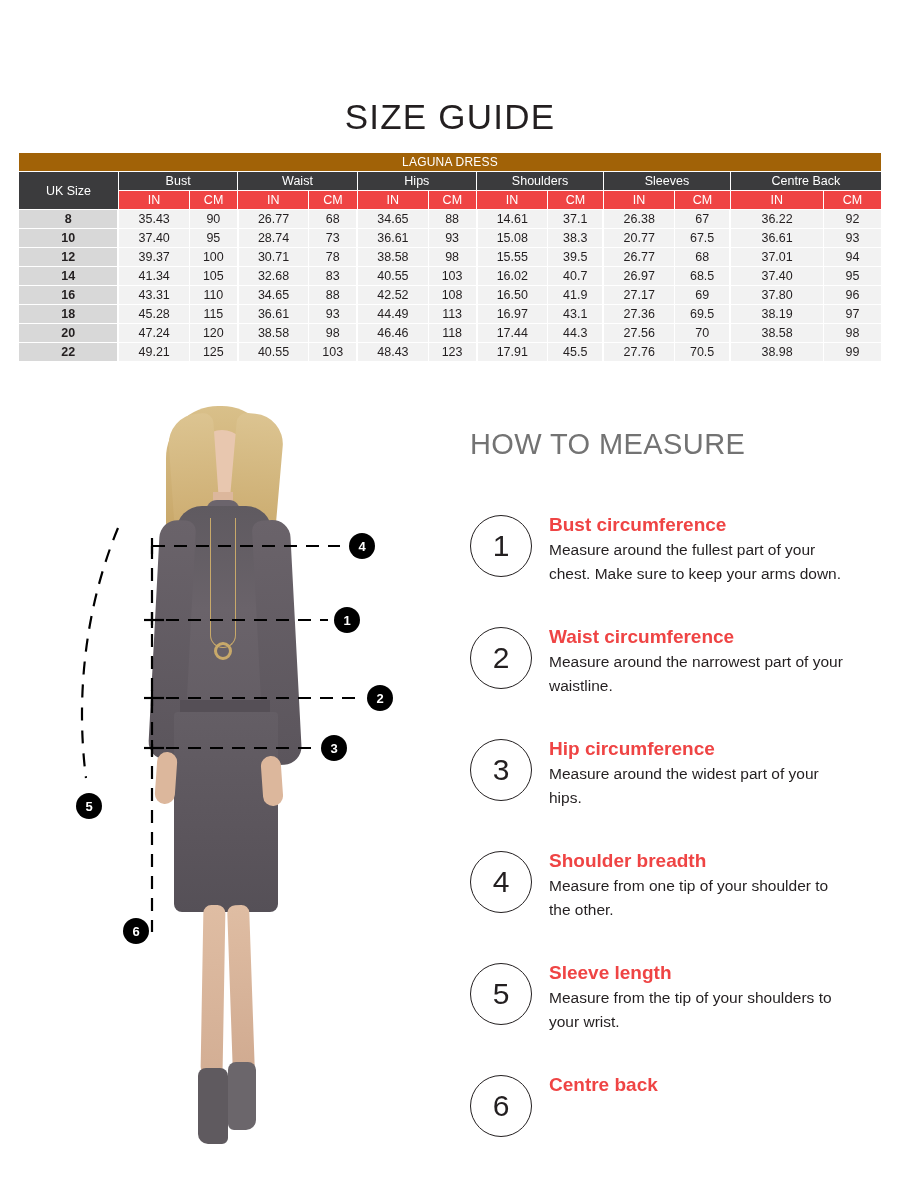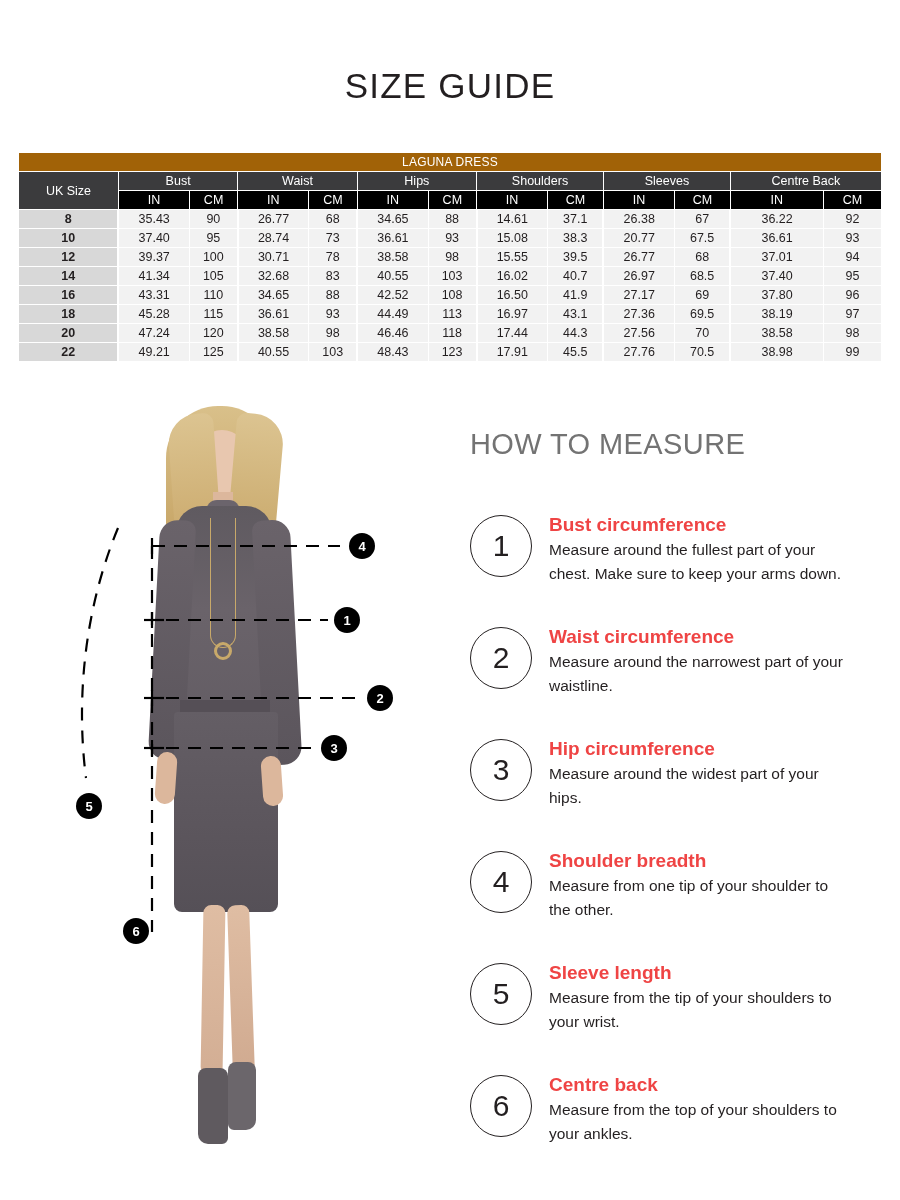--- a/index.html
+++ b/index.html
@@ -19,21 +19,21 @@
     height: 1200px;
   }
 
   
   .page-title {
     text-align: center;
     font-size: 35px;
     font-weight: 400;
     letter-spacing: 1.2px;
     margin: 0;
-    padding-top: 66px;
+    padding-top: 97px;
     color: #231f20;
   }
 
   
   .table-wrap {
     position: absolute;
     left: 18px;
     top: 152px;
     width: 864px;
   }
@@ -58,21 +58,21 @@
     height: 18px;
   }
   .grp-row td {
     background: #3b3b3d;
     color: #ffffff;
     font-weight: 700;
     font-size: 12.5px;
     height: 21px;
   }
   .unit-row td {
-    background: #000000;
+    background: #ef4444;
     color: #ffffff;
     font-weight: 700;
     font-size: 12.5px;
     height: 21px;
   }
   .grp-row td.uk-size-cell {
     background: #3b3b3d;
   }
   tbody tr td {
     border: 1px solid #d9d9d9;
@@ -634,20 +634,19 @@
           <div class="step-text">
             <p class="step-title">Sleeve length</p>
             <p class="step-desc">Measure from the tip of your shoulders to your wrist.</p>
           </div>
         </div>
 
         <div class="step">
           <div class="step-circle">6</div>
           <div class="step-text">
             <p class="step-title">Centre back</p>
-            <p class="step-desc">Measure from the top of your shoulders to your ankles.</p>
           </div>
         </div>
 
       </div>
     </div>
   </div>
 </div>
 
 </body></html>

